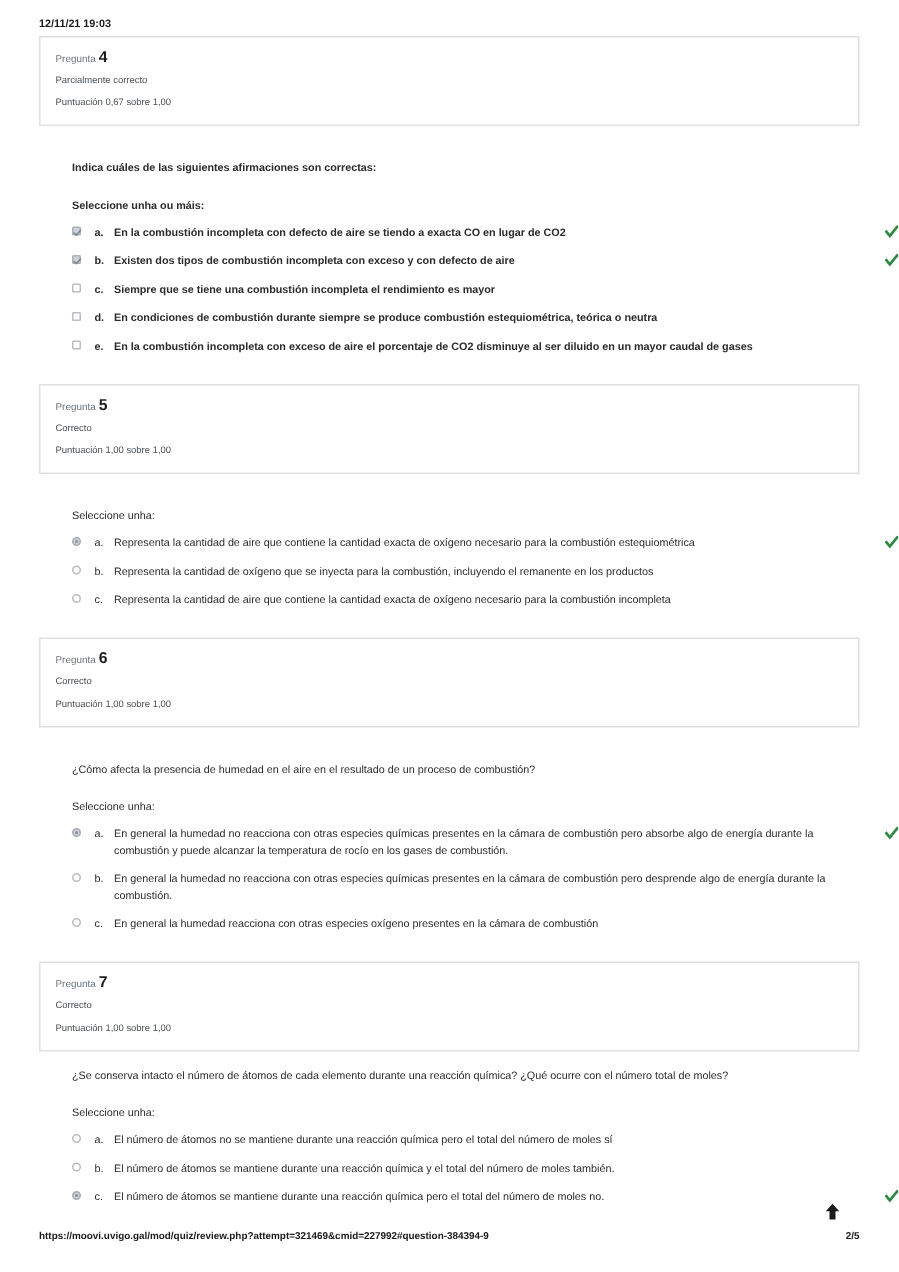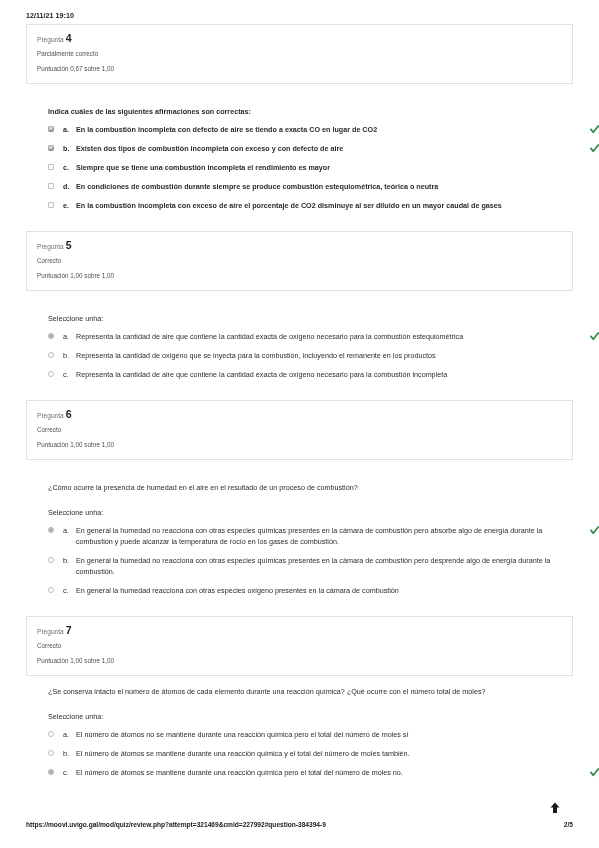--- a/index.html
+++ b/index.html
@@ -188,32 +188,33 @@
   }
   .print-footer .pf-page {
     position: absolute; right: 26px; top: 0;
     white-space: nowrap;
   }
 </style>
 </head>
 <body>
 
 <div class="print-header">
-  <span class="ph-date">12/11/21 19:10</span>
+  <span class="ph-date">12/11/21 19:03</span>
 </div>
 
 <div class="page" id="page-root">
     <div style="margin-bottom: 20px;">
       <div class="qcard">
         <div class="q-no"><span>Pregunta</span><span class="qnum">4</span></div>
         <div class="q-state">Parcialmente correcto</div>
         <div class="q-grade">Puntuación 0,67 sobre 1,00</div>
       </div>
       <div class="qbody" style="margin-top: 22px; font-weight: bold;">
         <div class="qtext">Indica cuáles de las siguientes afirmaciones son correctas:</div>
+        <div class="answer-label" style="margin-top: 14px;">Seleccione unha ou máis:</div>
         <ul class="opts" style="margin-top: 7px;">
           <li class="opt" style="margin-bottom: 8px;">
             <span class="ctrl checkbox checked"></span>
             <span class="letter">a.</span>
             <span class="otext">En la combustión incompleta con defecto de aire se tiendo a exacta CO en lugar de CO2</span>
             <span class="tick">
               <svg width="9" height="9" viewBox="0 0 10 10" aria-hidden="true">
                 <path d="M1 5 L3.6 8 L9 1.4" stroke="#2e8b42" stroke-width="2" fill="none" stroke-linecap="square"></path>
               </svg>
             </span>
@@ -278,21 +279,21 @@
         </ul>
       </div>
     </div>
     <div style="margin-bottom: 20px;">
       <div class="qcard">
         <div class="q-no"><span>Pregunta</span><span class="qnum">6</span></div>
         <div class="q-state">Correcto</div>
         <div class="q-grade">Puntuación 1,00 sobre 1,00</div>
       </div>
       <div class="qbody" style="margin-top: 22px;">
-        <div class="qtext">¿Cómo ocurre la presencia de humedad en el aire en el resultado de un proceso de combustión?</div>
+        <div class="qtext">¿Cómo afecta la presencia de humedad en el aire en el resultado de un proceso de combustión?</div>
         <div class="answer-label" style="margin-top: 14px;">Seleccione unha:</div>
         <ul class="opts" style="margin-top: 7px;">
           <li class="opt" style="margin-bottom: 8px;">
             <span class="ctrl radio checked"></span>
             <span class="letter">a.</span>
             <span class="otext">En general la humedad no reacciona con otras especies químicas presentes en la cámara de combustión pero absorbe algo de energía durante la combustión y puede alcanzar la temperatura de rocío en los gases de combustión.</span>
             <span class="tick">
               <svg width="9" height="9" viewBox="0 0 10 10" aria-hidden="true">
                 <path d="M1 5 L3.6 8 L9 1.4" stroke="#2e8b42" stroke-width="2" fill="none" stroke-linecap="square"></path>
               </svg>

